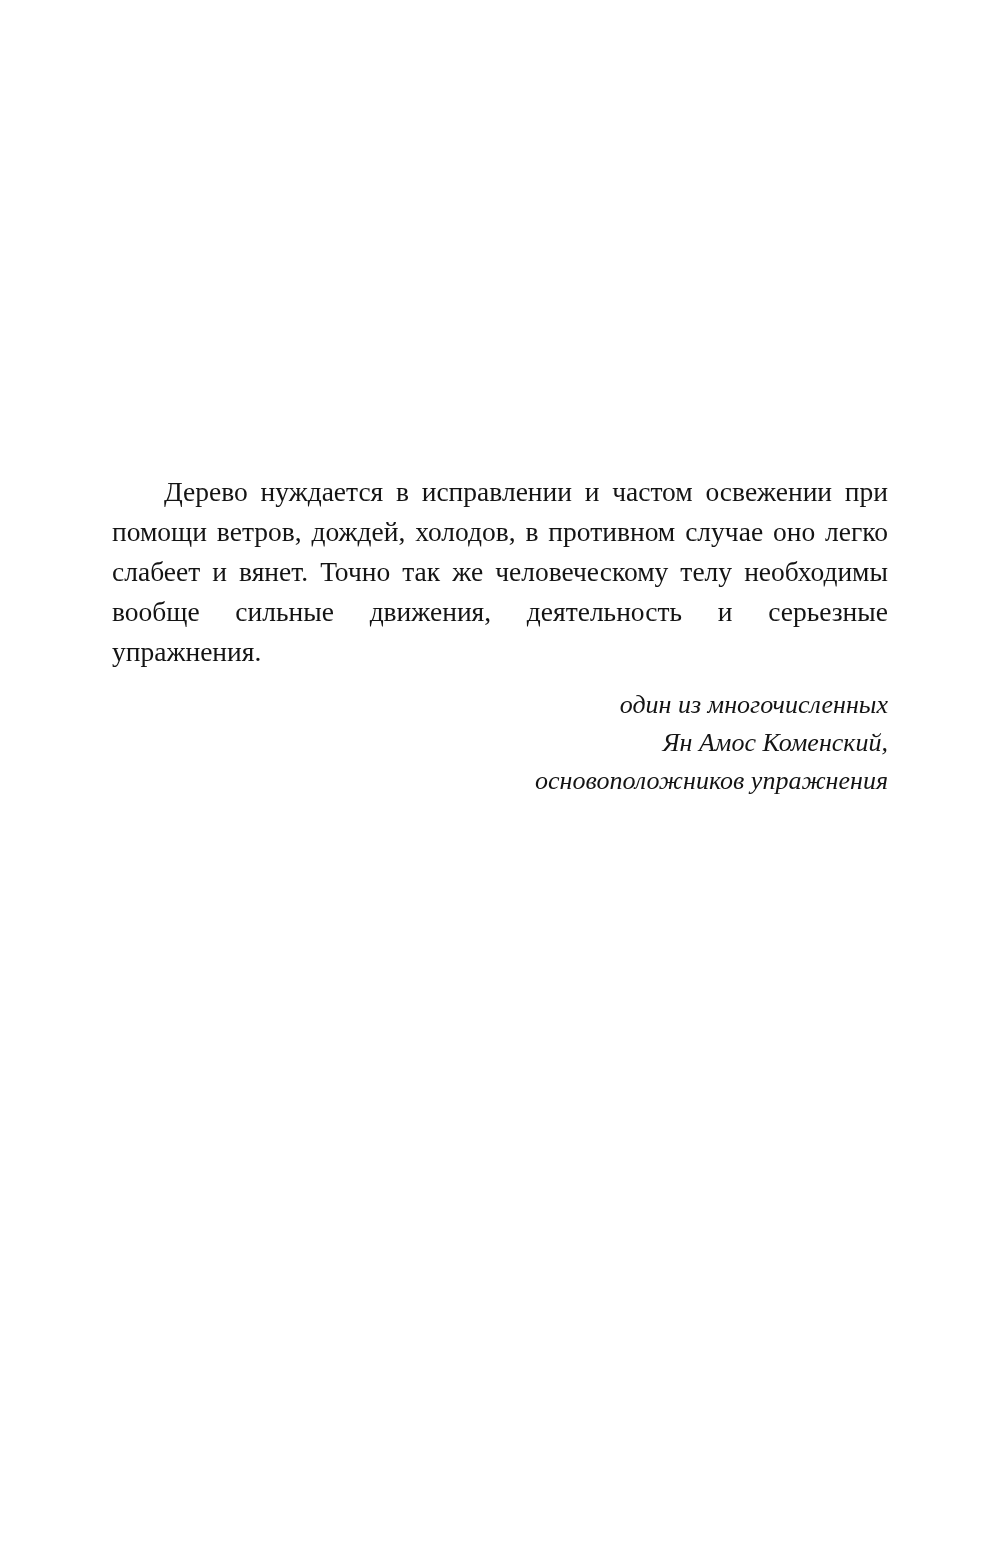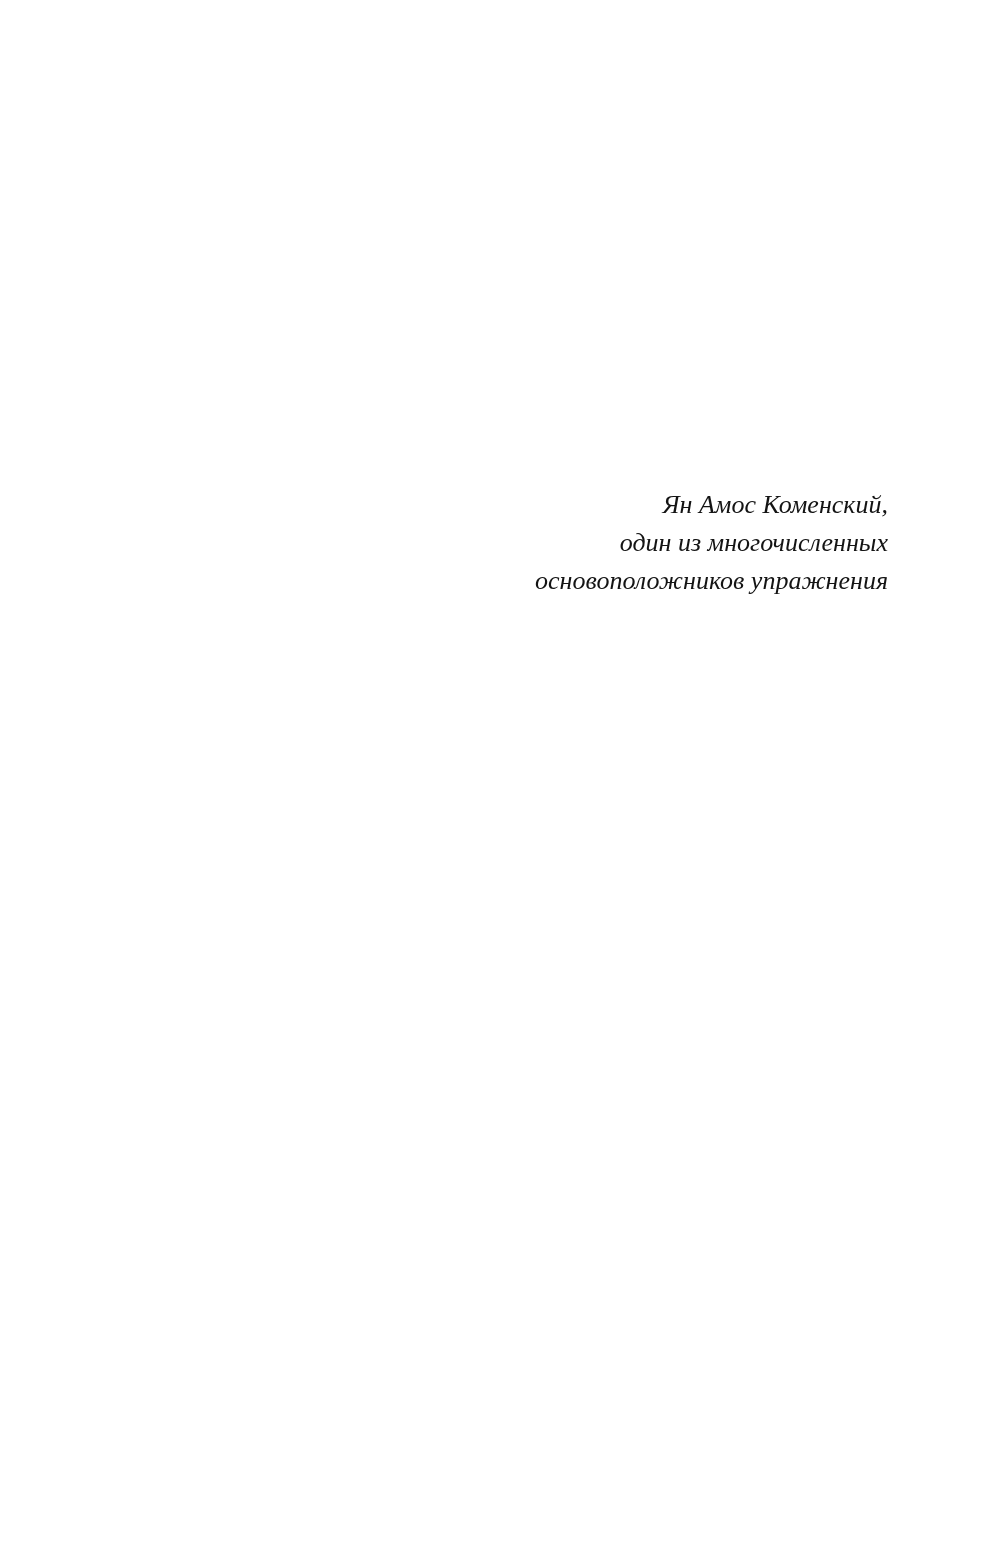--- a/index.html
+++ b/index.html
@@ -47,22 +47,23 @@
     display: block;
   }
 </style>
 </head>
 <body>
 
 <div class="page">
 
   <div class="epigraph">
 
+    <p class="quote-body">Дерево нуждается в исправлении и частом освежении при помощи ветров, дождей, холодов, в противном случае оно легко слабеет и вянет. Точно так же человеческому телу необходимы вообще сильные движения, деятельность и серьезные упражнения.</p>
 
     <div class="attribution">
+      <span class="line">один из многочисленных</span>
       <span class="line">Ян Амос Коменский,</span>
-      <span class="line">один из многочисленных</span>
       <span class="line">основоположников упражнения</span>
     </div>
 
   </div>
 
 </div>
 
 </body></html>

